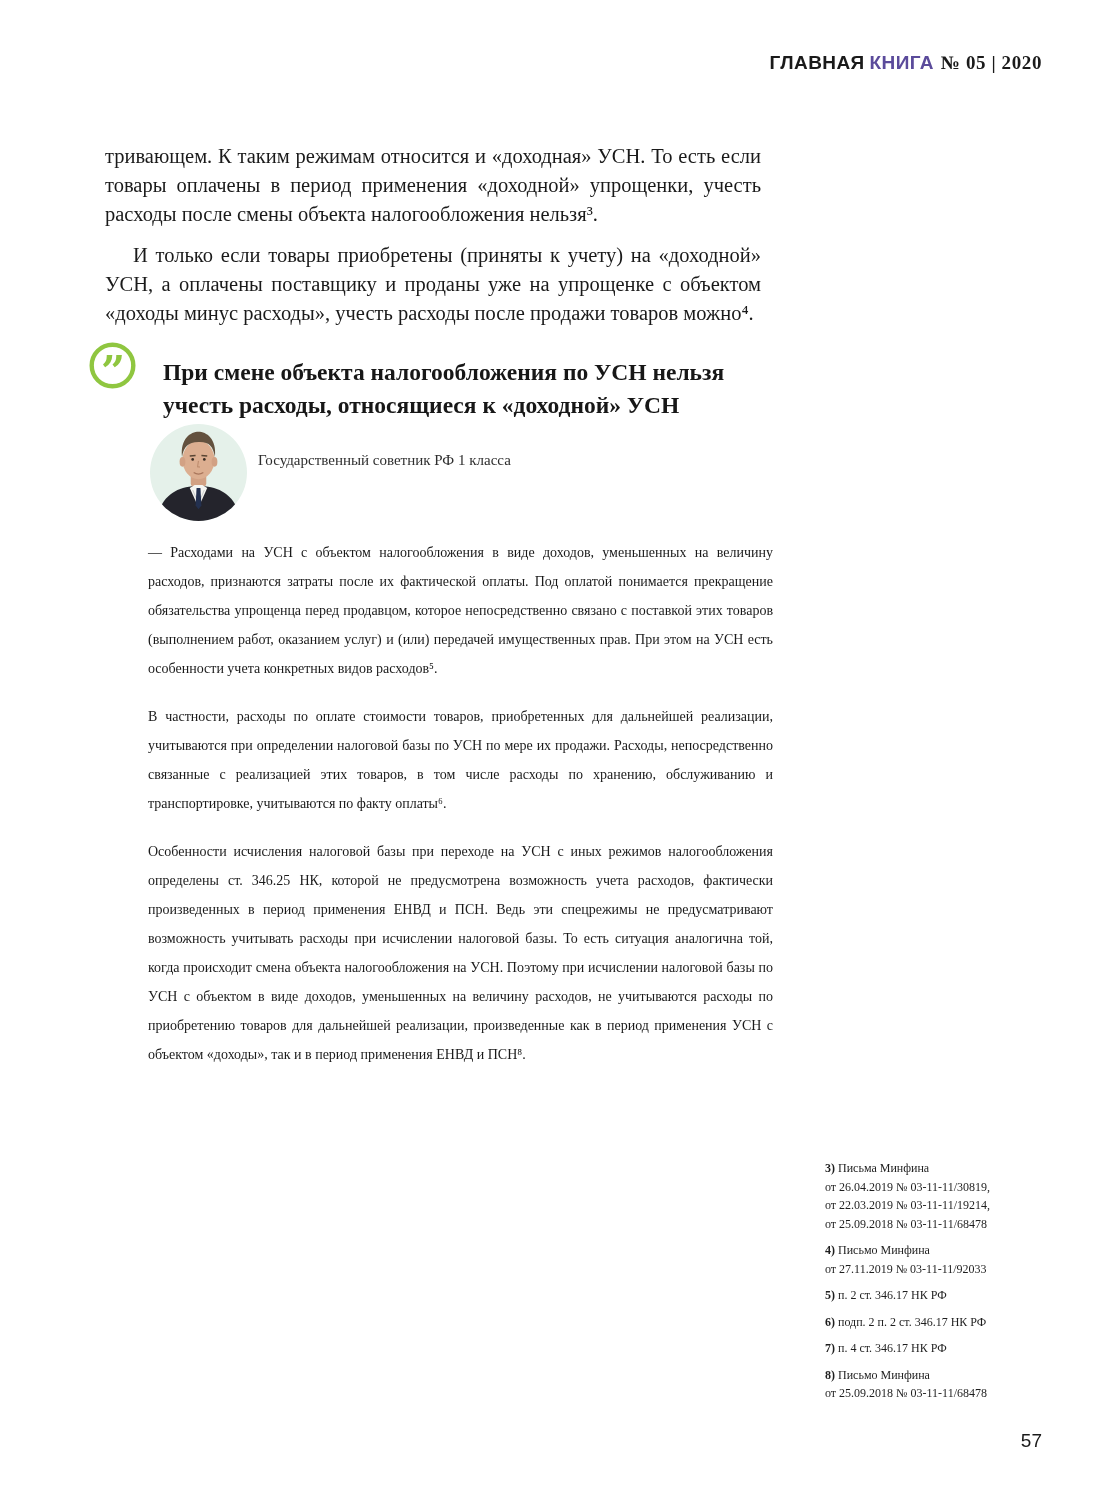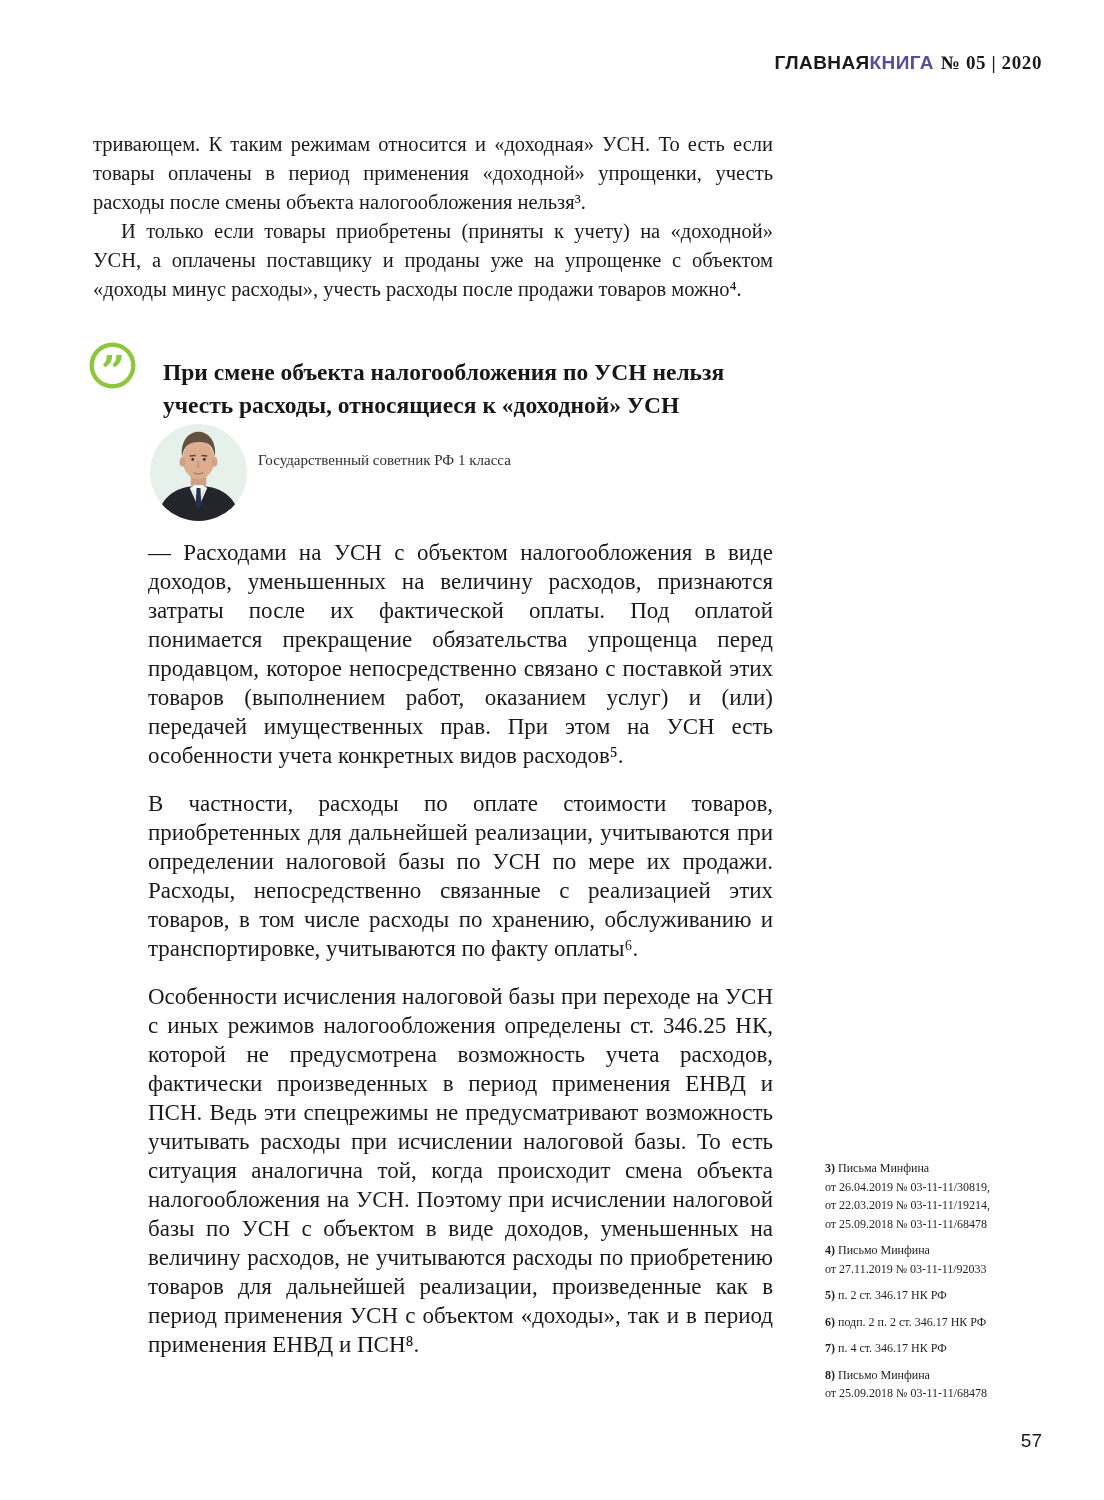--- a/index.html
+++ b/index.html
@@ -18,37 +18,37 @@
     position: absolute;
     top: 52px;
     right: 62px;
     font-family: "Liberation Sans", sans-serif;
     font-weight: bold;
     font-size: 19px;
     letter-spacing: 0.4px;
     white-space: nowrap;
   }
   .header .brand-main { color: #1a1a1a; }
-  .header .brand-accent { color: #5b4b9b; }
+  .header .brand-accent { color: #5b4b9b; margin-left: 5px; }
   .header .issue {
     font-family: "Liberation Serif", serif;
     color: #1a1a1a;
     margin-left: 7px;
     letter-spacing: 0.6px;
   }
 
   
   .intro-block {
     position: absolute;
     left: 93px;
     top: 130px;
     width: 680px;
   }
   .intro-block p {
-    margin: 0;
+    margin: 12px;
     font-size: 20.5px;
     line-height: 29px;
     text-align: justify;
   }
   .intro-block p.indent { text-indent: 28px; }
 
   
   .quote-icon {
     position: absolute;
     left: 89px;
@@ -95,21 +95,21 @@
 
   
   .answer-block {
     position: absolute;
     left: 148px;
     top: 538px;
     width: 625px;
   }
   .answer-block p {
     margin: 0 0 19px 0;
-    font-size: 23px;
+    font-size: 14px;
     line-height: 29px;
     text-align: justify;
   }
 
   
   .footnotes {
     position: absolute;
     left: 825px;
     top: 1159px;
     width: 235px;

